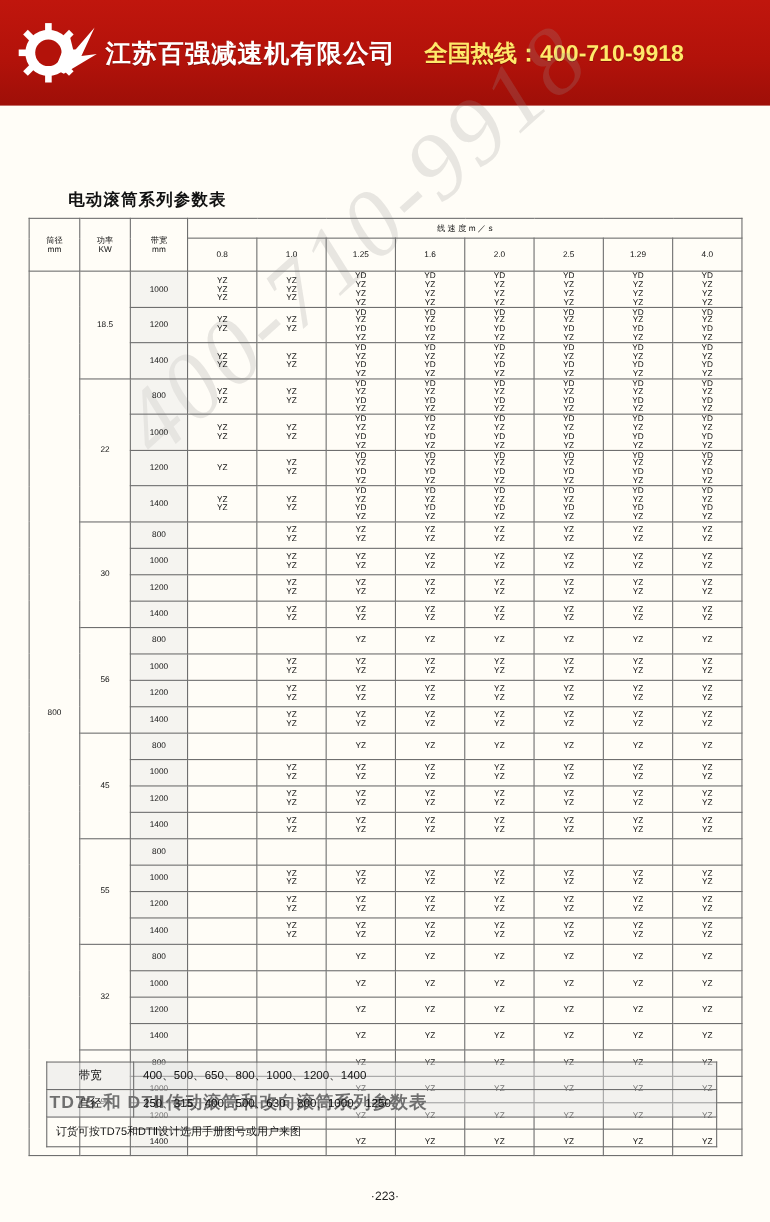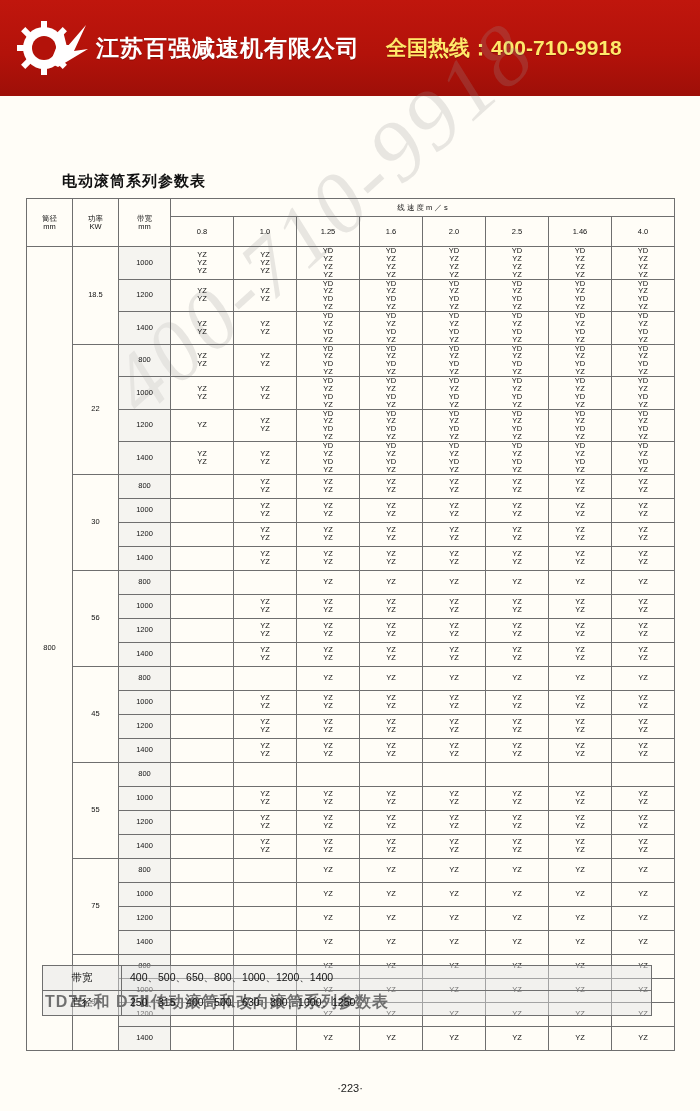--- a/index.html
+++ b/index.html
@@ -155,21 +155,21 @@
           <td class="hd" rowspan="2">带宽<br>mm</td>
           <td class="hd-big" colspan="8">线    速    度   m ／ s</td>
         </tr>
         <tr style="height: 30px;">
           <td class="hd">0.8</td>
           <td class="hd">1.0</td>
           <td class="hd">1.25</td>
           <td class="hd">1.6</td>
           <td class="hd">2.0</td>
           <td class="hd">2.5</td>
-          <td class="hd">1.46</td>
+          <td class="hd">1.29</td>
           <td class="hd">4.0</td>
         </tr>
         <tr style="height: 24px;">
           <td class="dia" rowspan="31">800</td>
           <td class="vcol" rowspan="3">18.5</td>
           <td class="bw shade">1000</td>
           <td class="cell-v">YZ
 YZ
 YZ</td>
           <td class="cell-v">YZ
@@ -651,21 +651,21 @@
           <td class="cell-v">YZ
 YZ</td>
           <td class="cell-v">YZ
 YZ</td>
           <td class="cell-v">YZ
 YZ</td>
           <td class="cell-v">YZ
 YZ</td>
         </tr>
         <tr style="height: 24px;">
-          <td class="vcol" rowspan="4">75</td>
+          <td class="vcol" rowspan="4">32</td>
           <td class="bw shade">800</td>
           <td class="cell-v"></td>
           <td class="cell-v"></td>
           <td class="cell-v">YZ</td>
           <td class="cell-v">YZ</td>
           <td class="cell-v">YZ</td>
           <td class="cell-v">YZ</td>
           <td class="cell-v">YZ</td>
           <td class="cell-v">YZ</td>
         </tr>
@@ -756,16 +756,19 @@
 <table class="tbl2">
   <tbody>
     <tr>
       <td class="lbl">带宽</td>
       <td>400、500、650、800、1000、1200、1400</td>
     </tr>
     <tr>
       <td class="lbl">直径</td>
       <td>250、315、400、500、630、800、1000、1250</td>
     </tr>
+    <tr>
+      <td class="note" colspan="2">订货可按TD75和DTⅡ设计选用手册图号或用户来图</td>
+    </tr>
   </tbody>
 </table>
 
 <div class="pageno">·223·</div>
 
 </body></html>

